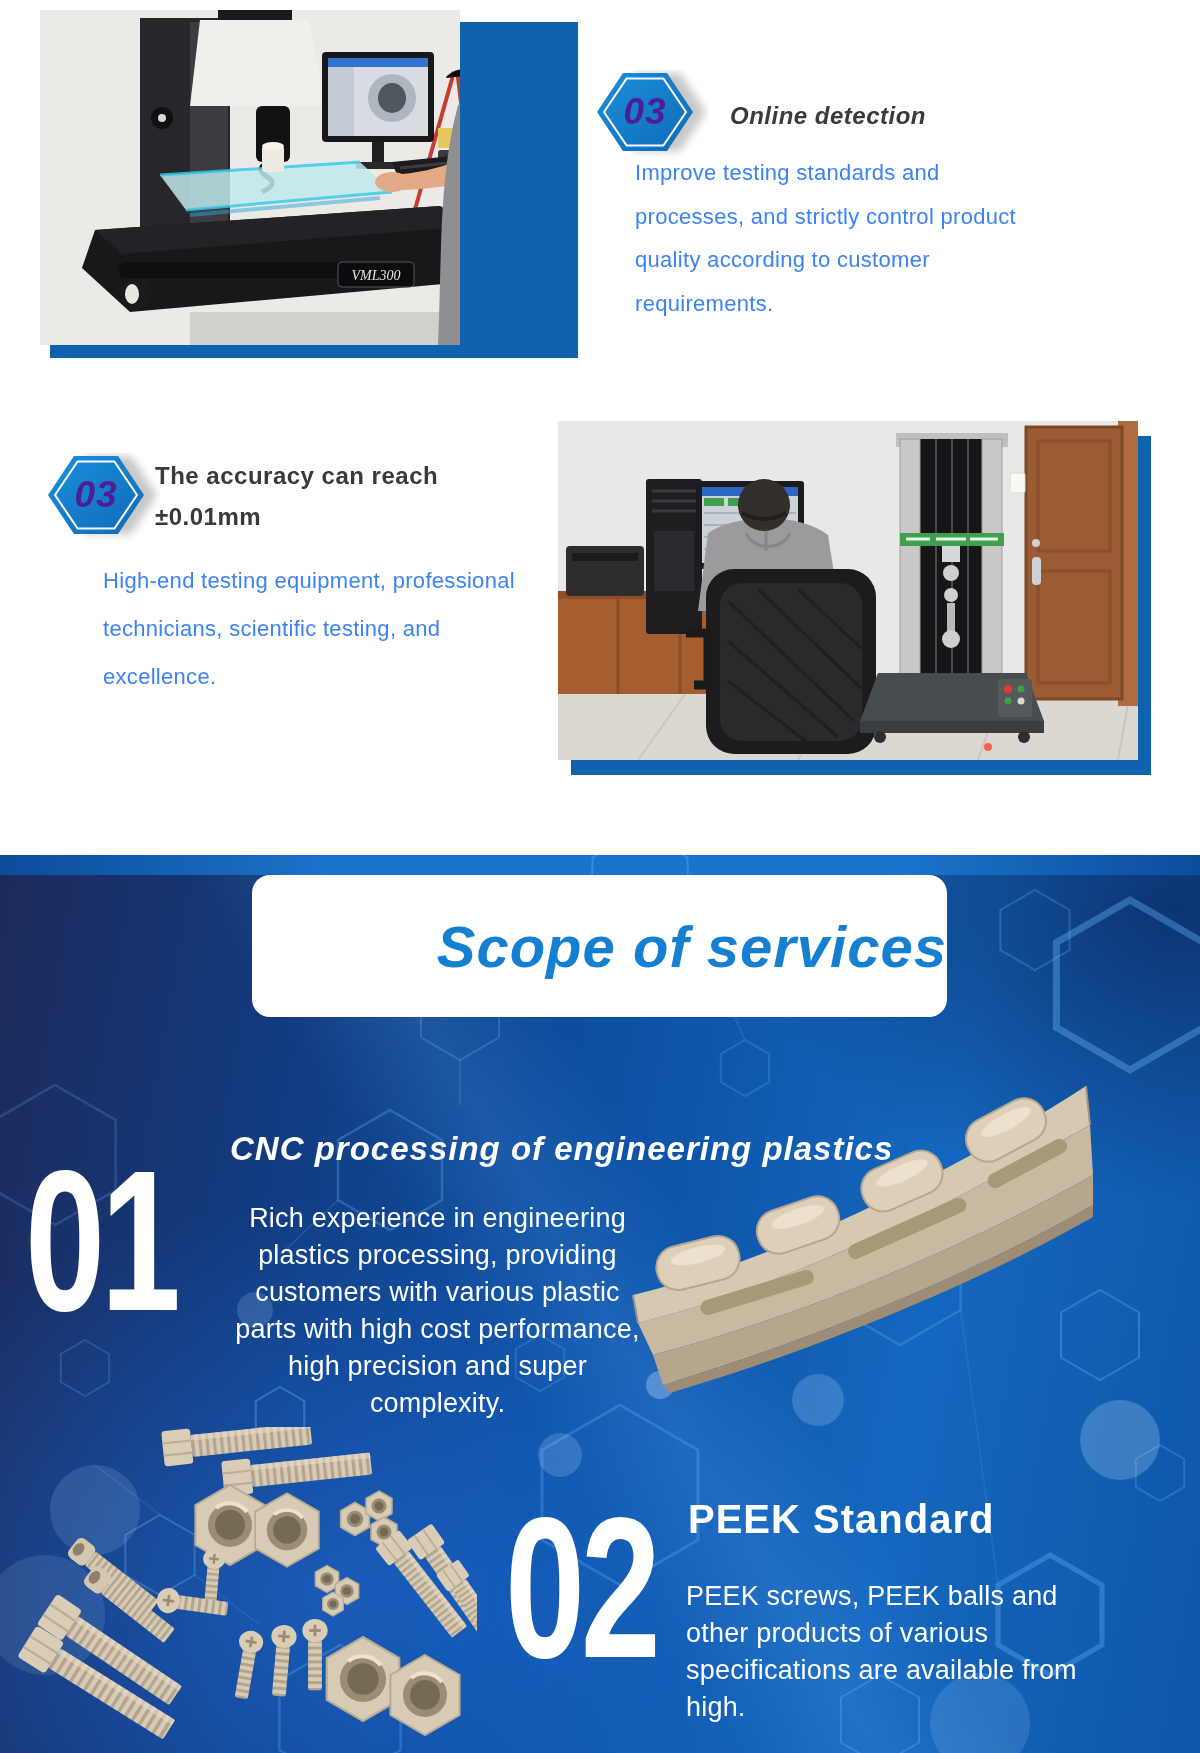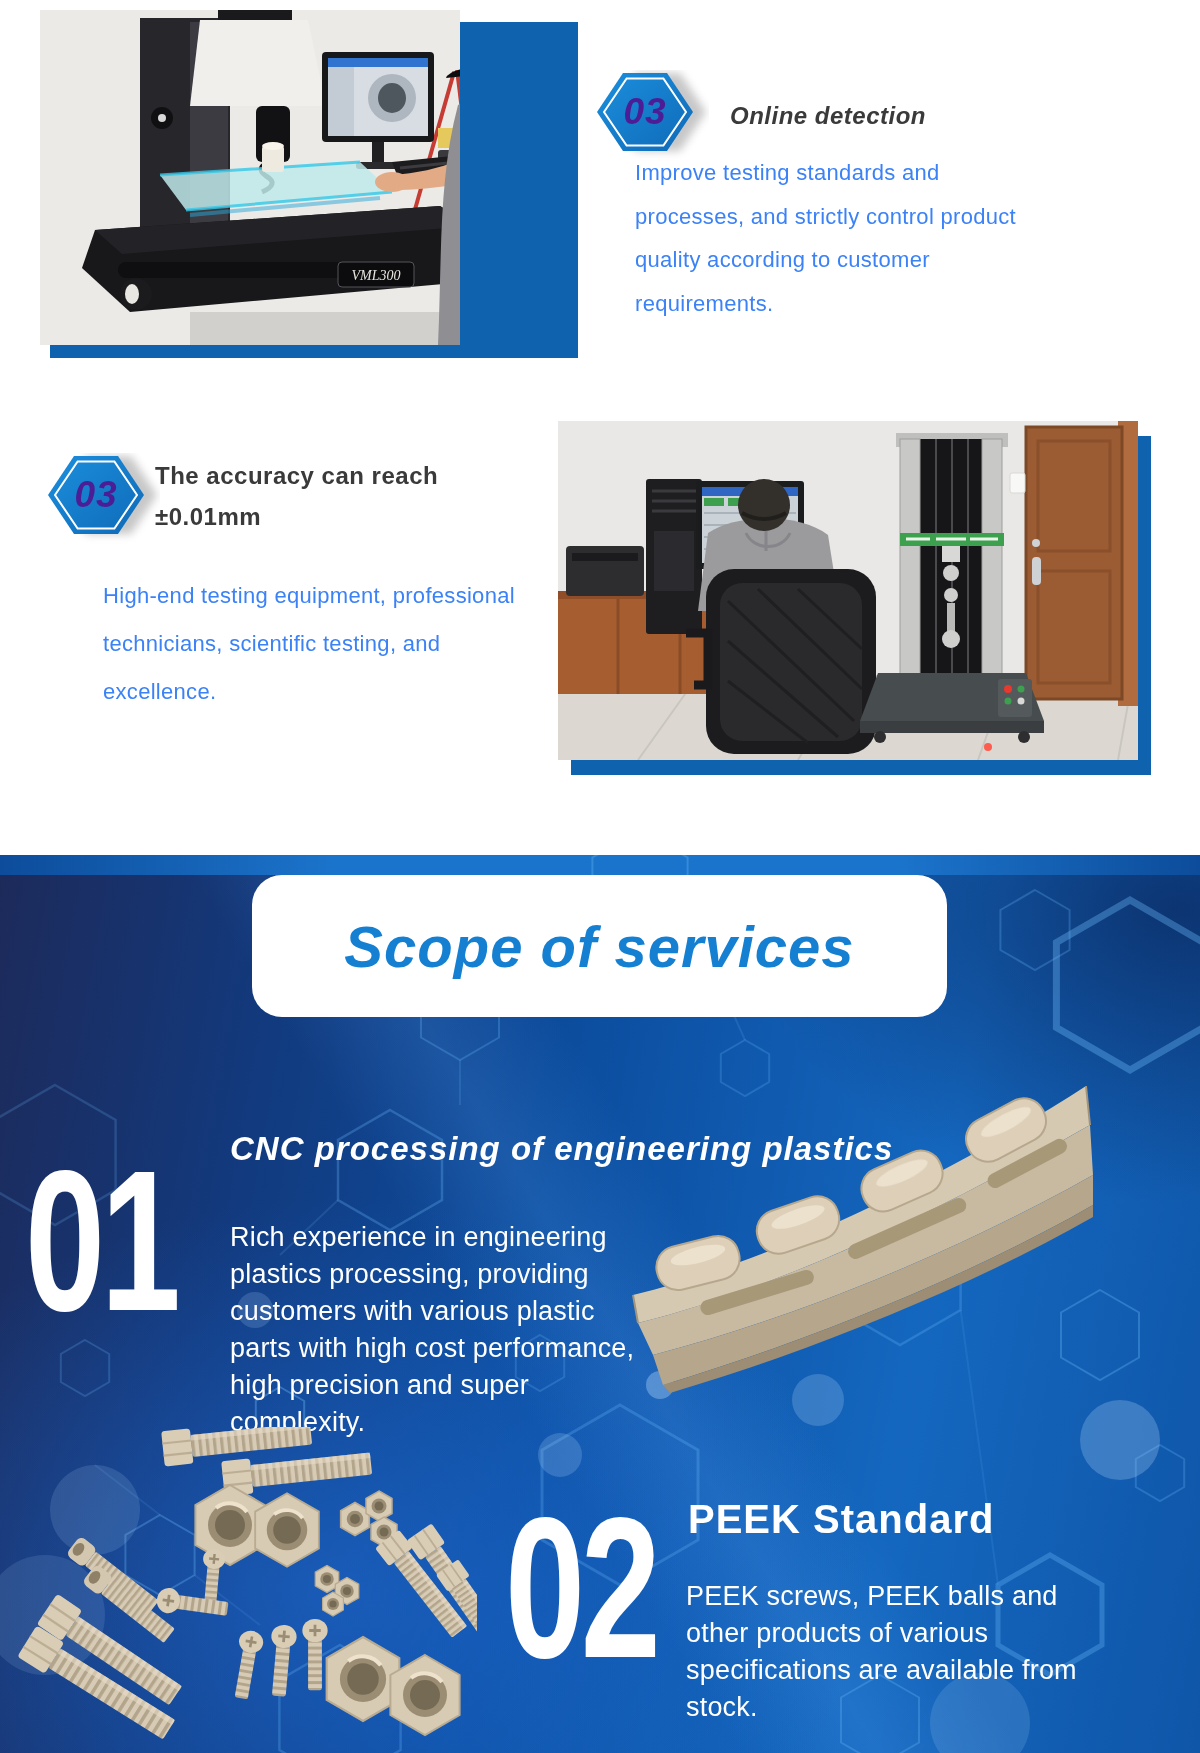--- a/index.html
+++ b/index.html
@@ -23,21 +23,21 @@
   
   .services{position:absolute;left:0;top:855px;width:1200px;height:898px;overflow:hidden;
     background:
       linear-gradient(58deg, rgba(0,0,0,0) 42%, rgba(100,175,255,.16) 50%, rgba(0,0,0,0) 58%),
       radial-gradient(ellipse 620px 420px at 98% 6%, rgba(8,18,60,.55), rgba(8,18,60,0) 70%),
       radial-gradient(ellipse 760px 560px at 28% 82%, rgba(35,115,225,.50), rgba(35,115,225,0) 70%),
       linear-gradient(100deg,#1d2a5a 0%, #123a7e 22%, #0c4ea0 46%, #1467bf 74%, #0f56a8 100%);}
   .services::before{content:"";position:absolute;left:0;top:0;width:100%;height:20px;
       background:linear-gradient(90deg,#0d4c9b,#1b74cb 28%,#1b74cb 75%,#0d4c9b);}
   .title-box{position:absolute;left:252px;top:20px;width:695px;height:142px;background:#fff;
-      border-radius:30px;display:flex;align-items:center;justify-content:center;}
+      border-radius:18px;display:flex;align-items:center;justify-content:flex-end;}
   .title-box h2{margin:0;font-style:italic;font-weight:600;font-size:58px;color:#1580d2;
       letter-spacing:1px;}
   .big-num{position:absolute;color:#ffffff;font-weight:bold;font-size:200px;line-height:200px;
       display:inline-block;transform:scaleX(.72);transform-origin:left top;letter-spacing:-6px;}
   .svc-title{position:absolute;color:#ffffff;font-weight:bold;font-size:33px;white-space:nowrap;
       line-height:40px;letter-spacing:1px;}
   .svc-title.small{font-size:40px;}
   .svc-body{position:absolute;color:#ffffff;font-size:27px;line-height:37px;letter-spacing:.2px;}
 </style>
 </head>
@@ -134,21 +134,21 @@
 
   <div class="badge" style="left:48px;top:453px;">
     <svg width="112" height="96" viewBox="0 0 112 96">
       <path d="M13,42 L39,3 L83,3 L109,42 L83,81 L39,81 Z" fill="#9a9a9a" opacity=".55" filter="url(#bshadow)"></path>
       <path d="M0,42 L26,3 L70,3 L96,42 L70,81 L26,81 Z" fill="url(#bgrad)"></path>
       <path d="M7,42 L29.6,8.5 L66.4,8.5 L89,42 L66.4,75.5 L29.6,75.5 Z" fill="none" stroke="#ffffff" stroke-width="2"></path>
     </svg>
     <div class="num">03</div>
   </div>
   <div class="step-title" style="left:143px;top:455px;width:365px;margin-left:12px;">The accuracy can reach ±0.01mm</div>
-  <div class="step-body" style="left:103px;top:572px;width:430px;line-height:48px;">High-end testing equipment, professional technicians, scientific testing, and excellence.</div>
+  <div class="step-body" style="left:103px;top:557px;width:430px;line-height:48px;">High-end testing equipment, professional technicians, scientific testing, and excellence.</div>
 
   <div class="photo-accent" style="left:571px;top:436px;width:580px;height:339px;"></div>
   <div class="photo-frame" style="left:558px;top:421px;width:580px;height:339px;">
     <svg width="580" height="339" viewBox="0 0 580 339">
       <rect width="580" height="339" fill="#e9e8e6"></rect>
       <rect y="255" width="580" height="84" fill="#dcd8d1"></rect>
       <path d="M0,255 L580,255 M80,339 L140,255 M240,339 L290,255 M420,339 L450,255 M560,339 L575,255" stroke="#c9c6c0" stroke-width="2"></path>
 
       <rect x="560" y="0" width="20" height="285" fill="#b06c3f"></rect>
       <rect x="468" y="6" width="96" height="272" fill="#9c5c33" stroke="#7d4826" stroke-width="3"></rect>
@@ -247,21 +247,21 @@
         <circle cx="818" cy="545" r="26" opacity=".22"></circle>
       </g>
     </svg>
 
     <div class="title-box">
       <h2>Scope of services</h2>
     </div>
 
     <div class="big-num" style="left:25px;top:286px;">01</div>
     <div class="svc-title" style="left:230px;top:274px;font-style:italic;">CNC processing of engineering plastics</div>
-    <div class="svc-body" style="left:230px;top:364px;width:415px;">Rich experience in engineering plastics processing, providing customers with various plastic parts with high cost performance, high precision and super complexity.</div>
+    <div class="svc-body" style="left:230px;top:345px;width:415px;text-align:center;">Rich experience in engineering plastics processing, providing customers with various plastic parts with high cost performance, high precision and super complexity.</div>
 
     <svg class="abs" style="left:628px;top:198px;" width="465" height="348" viewBox="0 0 465 348">
       <g>
         <path d="M5,242 C150,207 320,122 458,33 L462,72 C322,152 162,232 10,270 Z" fill="#d6c9b1"></path>
         <g fill="#decfb8" stroke="#b6a88e" stroke-width="2">
           <rect x="28" y="188" width="84" height="44" rx="21" transform="rotate(-14 70 210)"></rect>
           <rect x="128" y="150" width="84" height="44" rx="21" transform="rotate(-19 170 172)"></rect>
           <rect x="232" y="106" width="84" height="44" rx="21" transform="rotate(-24 274 128)"></rect>
           <rect x="336" y="55" width="84" height="44" rx="21" transform="rotate(-28 378 77)"></rect>
         </g>
@@ -278,21 +278,21 @@
           <rect x="355" y="103" width="88" height="15" rx="7.5" transform="rotate(-28 399 110)"></rect>
         </g>
         <path d="M25,302 C170,264 330,198 465,122 L465,152 C340,224 180,288 35,332 Z" fill="#b5a68c"></path>
         <path d="M35,332 C180,288 340,224 465,152 L465,164 C342,234 184,298 42,340 Z" fill="#9c8d74"></path>
         <path d="M5,242 L10,270 M458,33 L462,72" stroke="#a3957c" stroke-width="2"></path>
       </g>
     </svg>
 
     <div class="big-num" style="left:505px;top:633px;">02</div>
     <div class="svc-title small" style="left:688px;top:644px;">PEEK Standard</div>
-    <div class="svc-body" style="left:686px;top:723px;width:420px;">PEEK screws, PEEK balls and other products of various specifications are available from stock.</div>
+    <div class="svc-body" style="left:686px;top:723px;width:420px;">PEEK screws, PEEK balls and other products of various specifications are available from high.</div>
 
     <svg class="abs" style="left:15px;top:572px;" width="462" height="326" viewBox="0 0 462 326">
       <defs>
         <pattern id="thr" width="6" height="22" patternUnits="userSpaceOnUse">
           <rect width="6" height="22" fill="#d7cbb5"></rect>
           <rect width="2.6" height="22" fill="#b3a58c"></rect>
         </pattern>
         <g id="boltG">
           <rect x="24" y="-10" width="100" height="20" rx="2" fill="url(#thr)"></rect>
           <rect x="24" y="-10" width="100" height="5" fill="#e9dfcb" opacity=".55"></rect>

